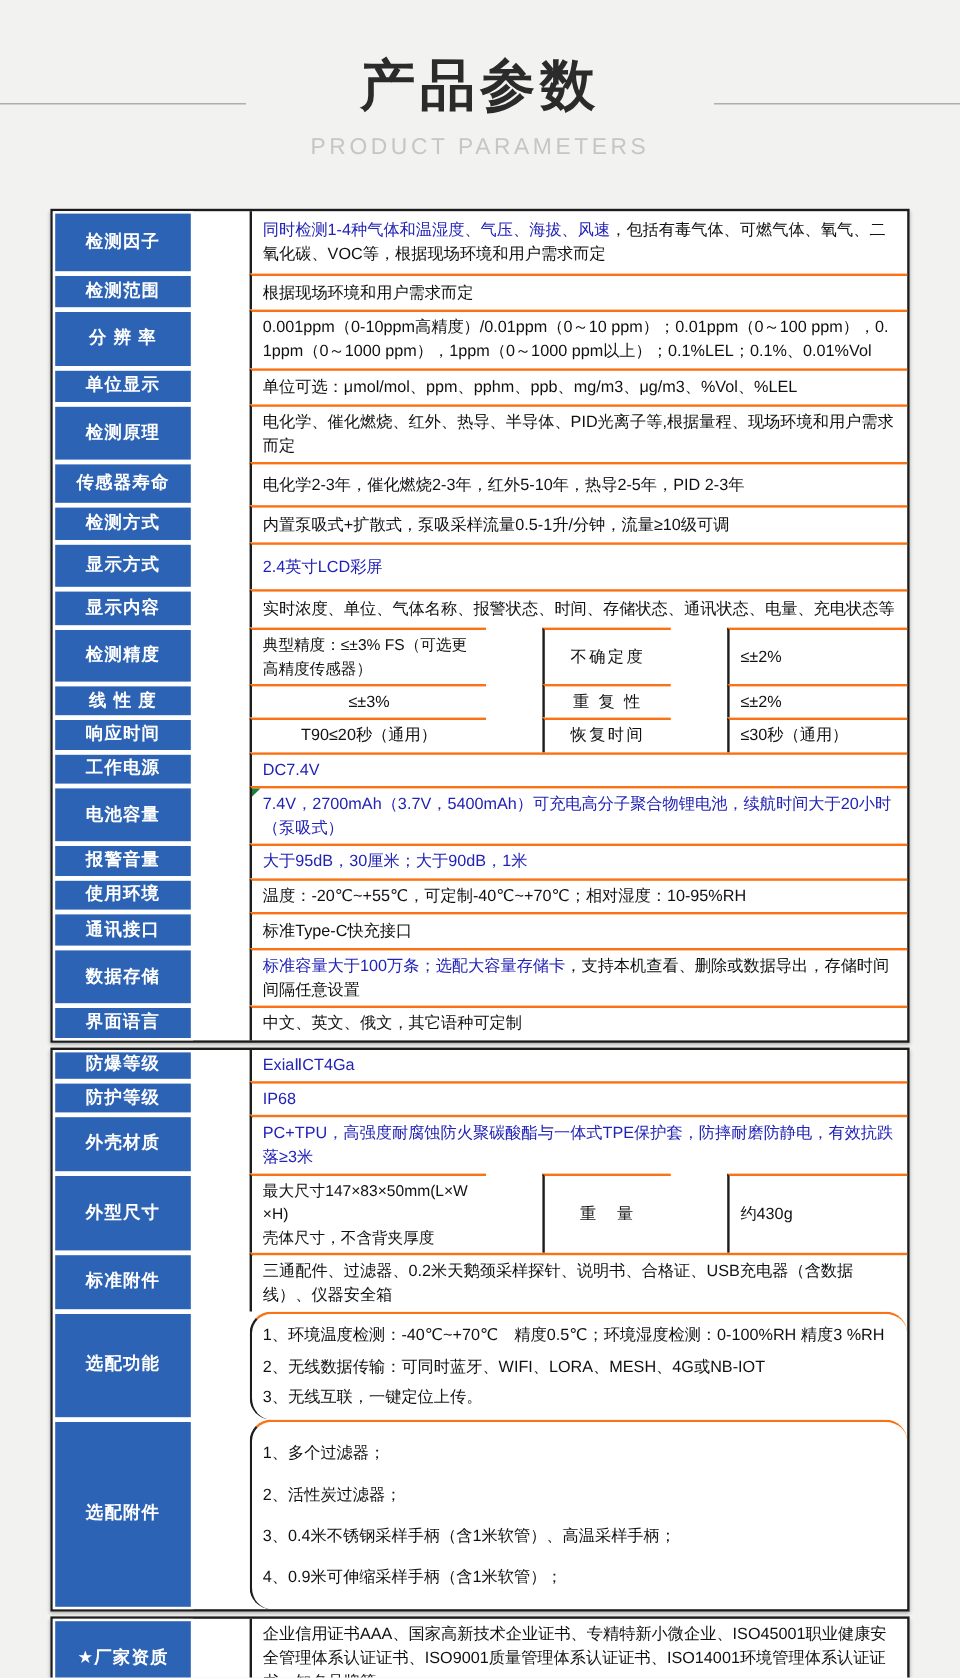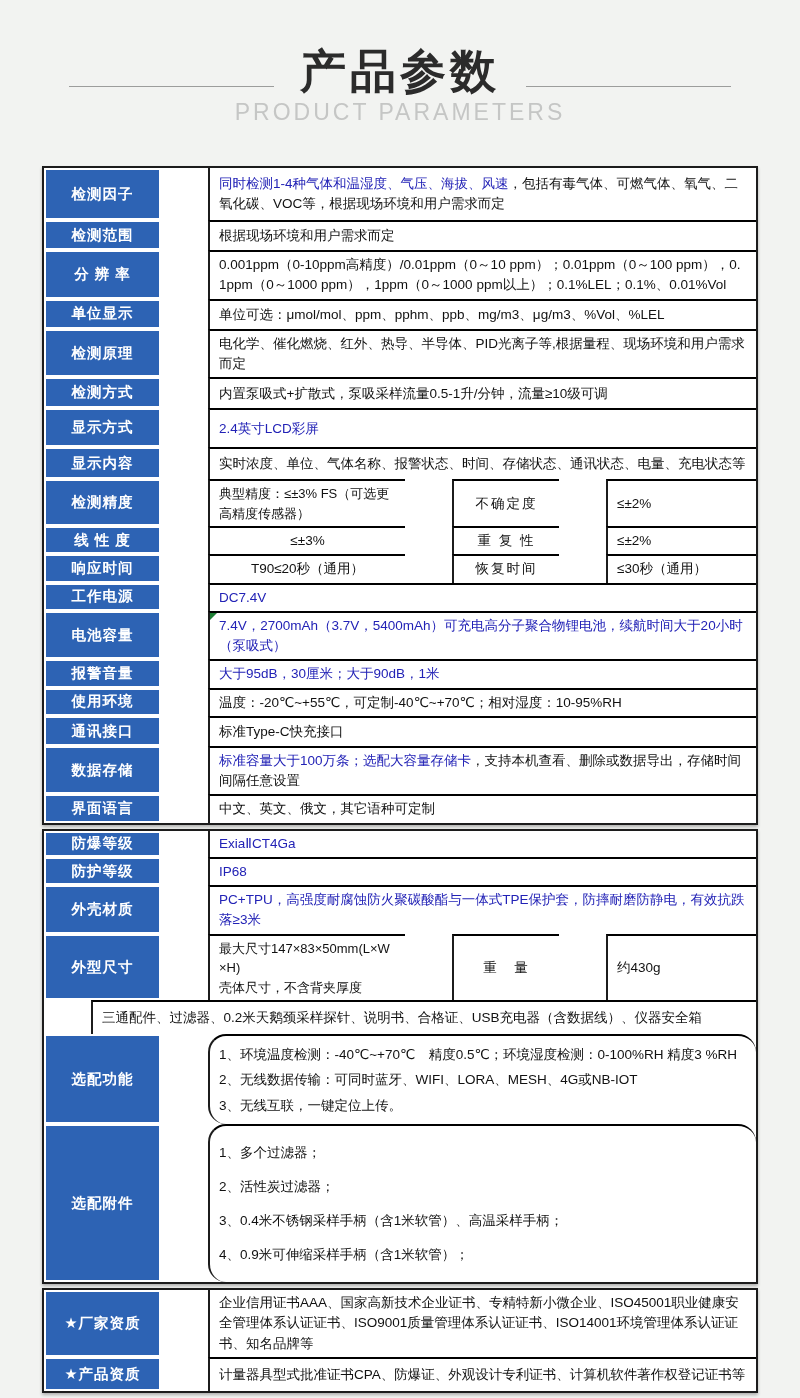--- a/index.html
+++ b/index.html
@@ -5,28 +5,28 @@
   html,body{margin:0;padding:0;}
   body{
     width:800px;height:1398px;
     background:#f2f3f1;
     font-family:"Liberation Sans","DejaVu Sans",sans-serif;
     color:#111;
     overflow:hidden;
   }
   
   .header{padding-top:44px;text-align:center;}
-  .title-row{display:flex;align-items:flex-end;justify-content:center;gap:26px;}
+  .title-row{display:flex;align-items:flex-end;justify-content:space-between;gap:26px;}
   .title-line{width:205px;height:1px;background:#9c9d9c;margin-bottom:12px;}
   .page-title{
     font-size:46px;font-weight:bold;color:#2b2b2b;
     letter-spacing:4px;line-height:1.2;
   }
   .subtitle{
-    margin-top:0;font-size:23px;letter-spacing:3px;
+    margin-top:13px;font-size:19px;letter-spacing:3px;
     color:#c5c6c5;font-weight:normal;
   }
   
   .tablewrap{margin:40px 42px 0 42px;}
   .section{
     border:2px solid #1c1c1c;
     background:#ffffff;
     box-shadow:0 2px 3px rgba(0,0,0,0.28);
     margin-bottom:4px;
   }
@@ -41,21 +41,21 @@
     font-size:14.5px;letter-spacing:1px;line-height:1.3;
   }
   .cell{
     border-left:2px solid #1c1c1c;
     display:flex;flex-direction:column;justify-content:center;
     padding:3px 9px;font-size:13.5px;line-height:1.5;
     box-sizing:border-box;flex:1;position:relative;
     word-break:break-all;
     margin-left:47px;
   }
-  .row:not(:first-child) .cell{border-top:2px solid #000000;}
+  .row:not(:first-child) .cell{border-top:2px solid #f97316;}
   .cell.spec{flex:0 0 197px;}
   .cell.mid{flex:0 0 107px;align-items:center;text-align:center;letter-spacing:2px;}
   .cell.val{flex:1;}
   .cell.center{align-items:center;text-align:center;}
   .cell.small{font-size:13px;}
   .blue-text{color:#2222b6;}
   .line{display:block;}
   .cell.list{justify-content:space-evenly;border-radius:18px;}
   .excel-triangle{
     position:absolute;top:0;left:0;width:0;height:0;
@@ -108,20 +108,26 @@
       <div class="cell">单位可选：μmol/mol、ppm、pphm、ppb、mg/m3、μg/m3、%Vol、%LEL</div>
     </div>
 
     <div class="row" style="min-height:32px">
       <div class="labelwrap">
           <div class="label">检测原理</div>
         </div>
       <div class="cell">电化学、催化燃烧、红外、热导、半导体、PID光离子等,根据量程、现场环境和用户需求而定</div>
     </div>
 
+    <div class="row" style="min-height:36px">
+      <div class="labelwrap">
+          <div class="label">传感器寿命</div>
+        </div>
+      <div class="cell">电化学2-3年，催化燃烧2-3年，红外5-10年，热导2-5年，PID 2-3年</div>
+    </div>
 
     <div class="row" style="min-height:31px">
       <div class="labelwrap">
           <div class="label">检测方式</div>
         </div>
       <div class="cell">内置泵吸式+扩散式，泵吸采样流量0.5-1升/分钟，流量≥10级可调</div>
     </div>
 
     <div class="row" style="min-height:39px">
       <div class="labelwrap">
@@ -249,20 +255,23 @@
         </div>
       <div class="cell spec small">
         <span class="line">最大尺寸147×83×50mm(L×W×H)</span>
         <span class="line">壳体尺寸，不含背夹厚度</span>
       </div>
       <div class="cell mid">重　量</div>
       <div class="cell val">约430g</div>
     </div>
 
     <div class="row" style="min-height:34px">
+      <div class="labelwrap">
+          <div class="label">标准附件</div>
+        </div>
       <div class="cell">三通配件、过滤器、0.2米天鹅颈采样探针、说明书、合格证、USB充电器（含数据线）、仪器安全箱</div>
     </div>
 
     <div class="row" style="min-height:90px">
       <div class="labelwrap">
           <div class="label">选配功能</div>
         </div>
       <div class="cell list">
         <span class="line">1、环境温度检测：-40℃~+70℃　精度0.5℃；环境湿度检测：0-100%RH 精度3 %RH</span>
         <span class="line">2、无线数据传输：可同时蓝牙、WIFI、LORA、MESH、4G或NB-IOT</span>

